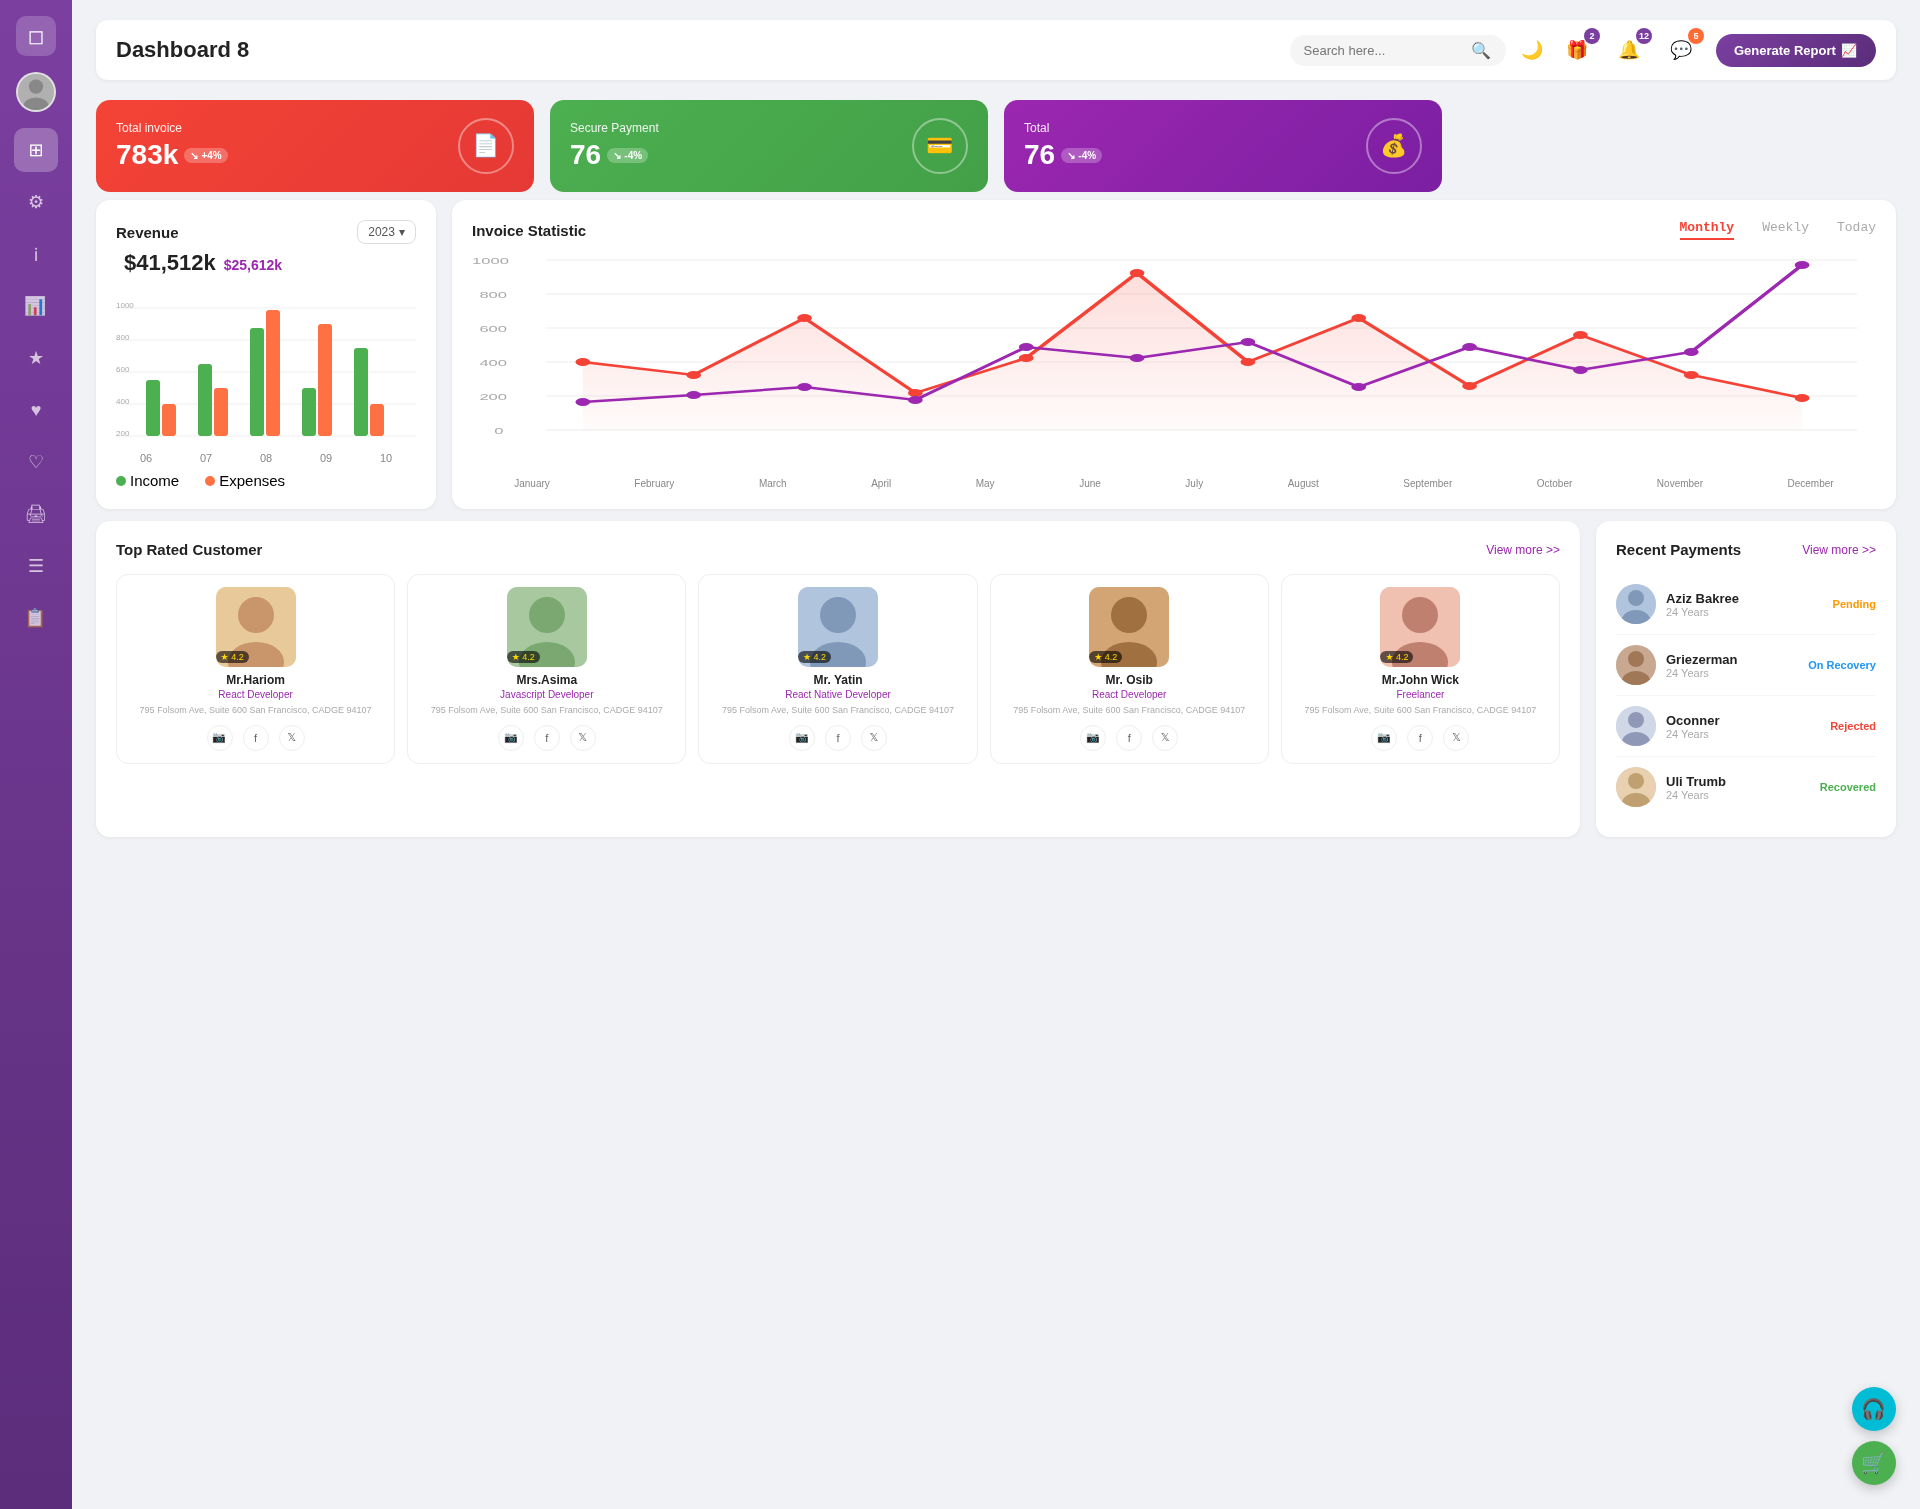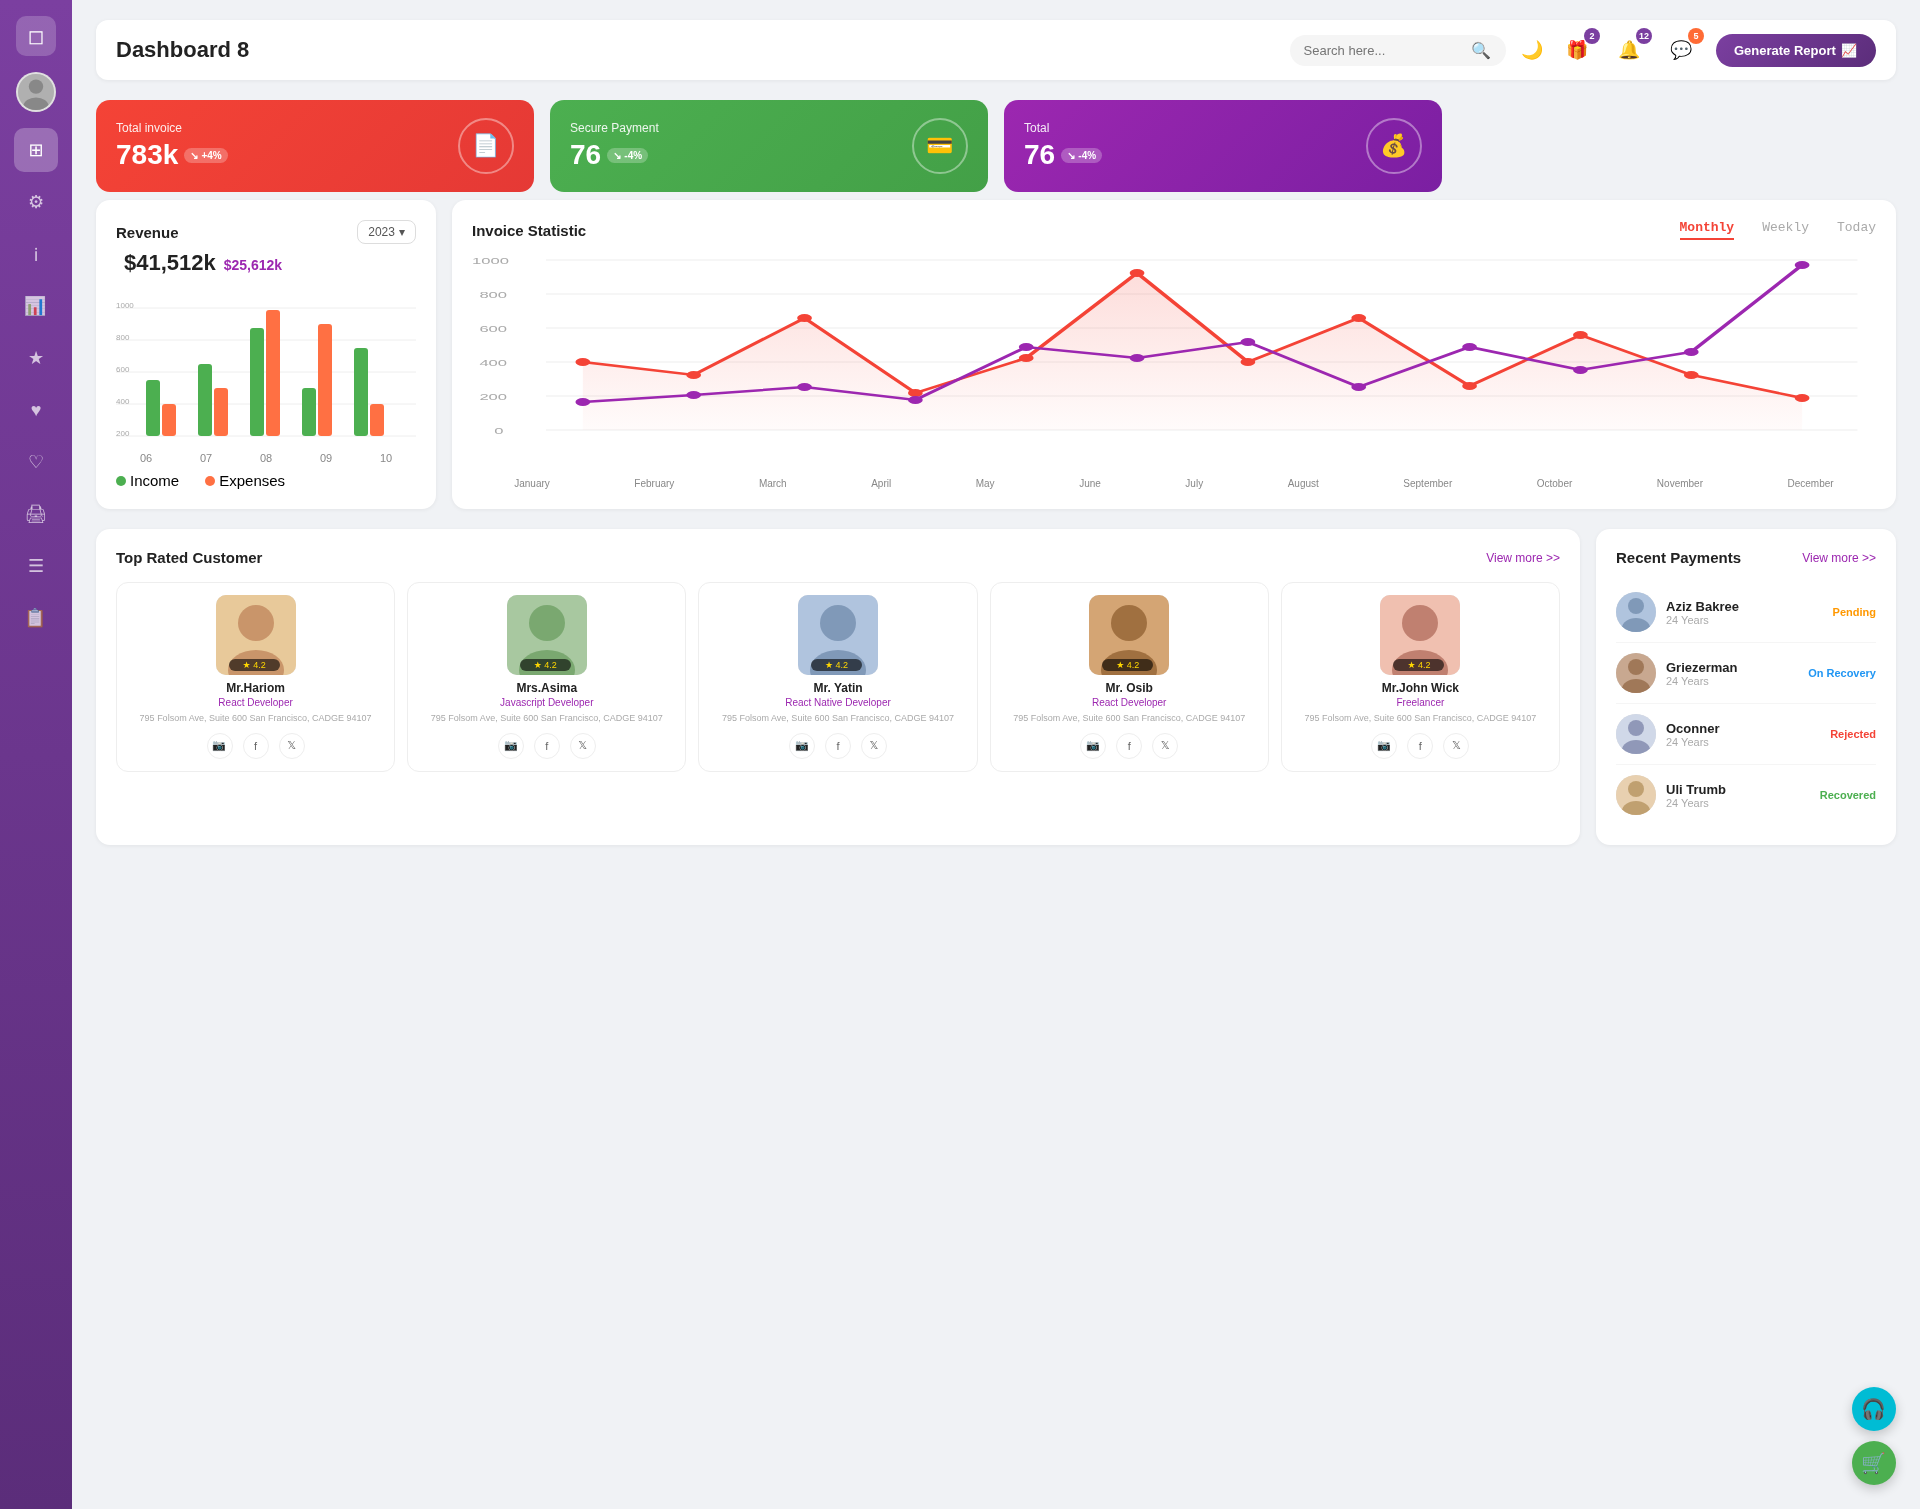--- a/index.html
+++ b/index.html
@@ -126,21 +126,21 @@
       border: 2px solid rgba(255,255,255,0.4);
       display: flex; align-items: center; justify-content: center;
       font-size: 22px;
     }
 
     
     .charts-row {
       display: grid;
       grid-template-columns: 340px 1fr;
       gap: 16px;
-      margin-bottom: 20px;
+      margin-bottom: 12px;
     }
     .chart-card {
       background: white;
       border-radius: 14px;
       padding: 20px;
       box-shadow: 0 1px 4px rgba(0,0,0,0.06);
     }
     .chart-card-header {
       display: flex; justify-content: space-between; align-items: center;
       margin-bottom: 6px;
@@ -193,23 +193,23 @@
     .customer-card {
       border: 1.5px solid #eee; border-radius: 12px;
       padding: 12px 8px; text-align: center;
     }
     .customer-avatar {
       width: 80px; height: 80px; border-radius: 10px;
       background: #ddd; margin: 0 auto 6px;
       overflow: hidden; position: relative;
     }
     .rating-badge {
-      position: absolute; bottom: 4px; left: 13px;
+      position: absolute; bottom: 4px; left: 0;
       background: rgba(0,0,0,0.6); color: #ffd700;
-      font-size: 9px; border-radius: 8px; padding: 1px 14px;
+      font-size: 9px; border-radius: 8px; padding: 1px 5px;
       display: flex; align-items: center; gap: 2px;
     }
     .customer-name { font-size: 12px; font-weight: 700; color: #222; margin-bottom: 2px; }
     .customer-role { font-size: 10px; color: #9c27b0; margin-bottom: 4px; }
     .customer-addr { font-size: 9px; color: #aaa; line-height: 1.4; margin-bottom: 8px; }
     .customer-socials { display: flex; justify-content: center; gap: 10px; }
     .social-icon { width: 26px; height: 26px; border-radius: 50%; border: 1px solid #eee; display: flex; align-items: center; justify-content: center; font-size: 11px; color: #666; cursor: pointer; }
 
     
     .payments-card {

